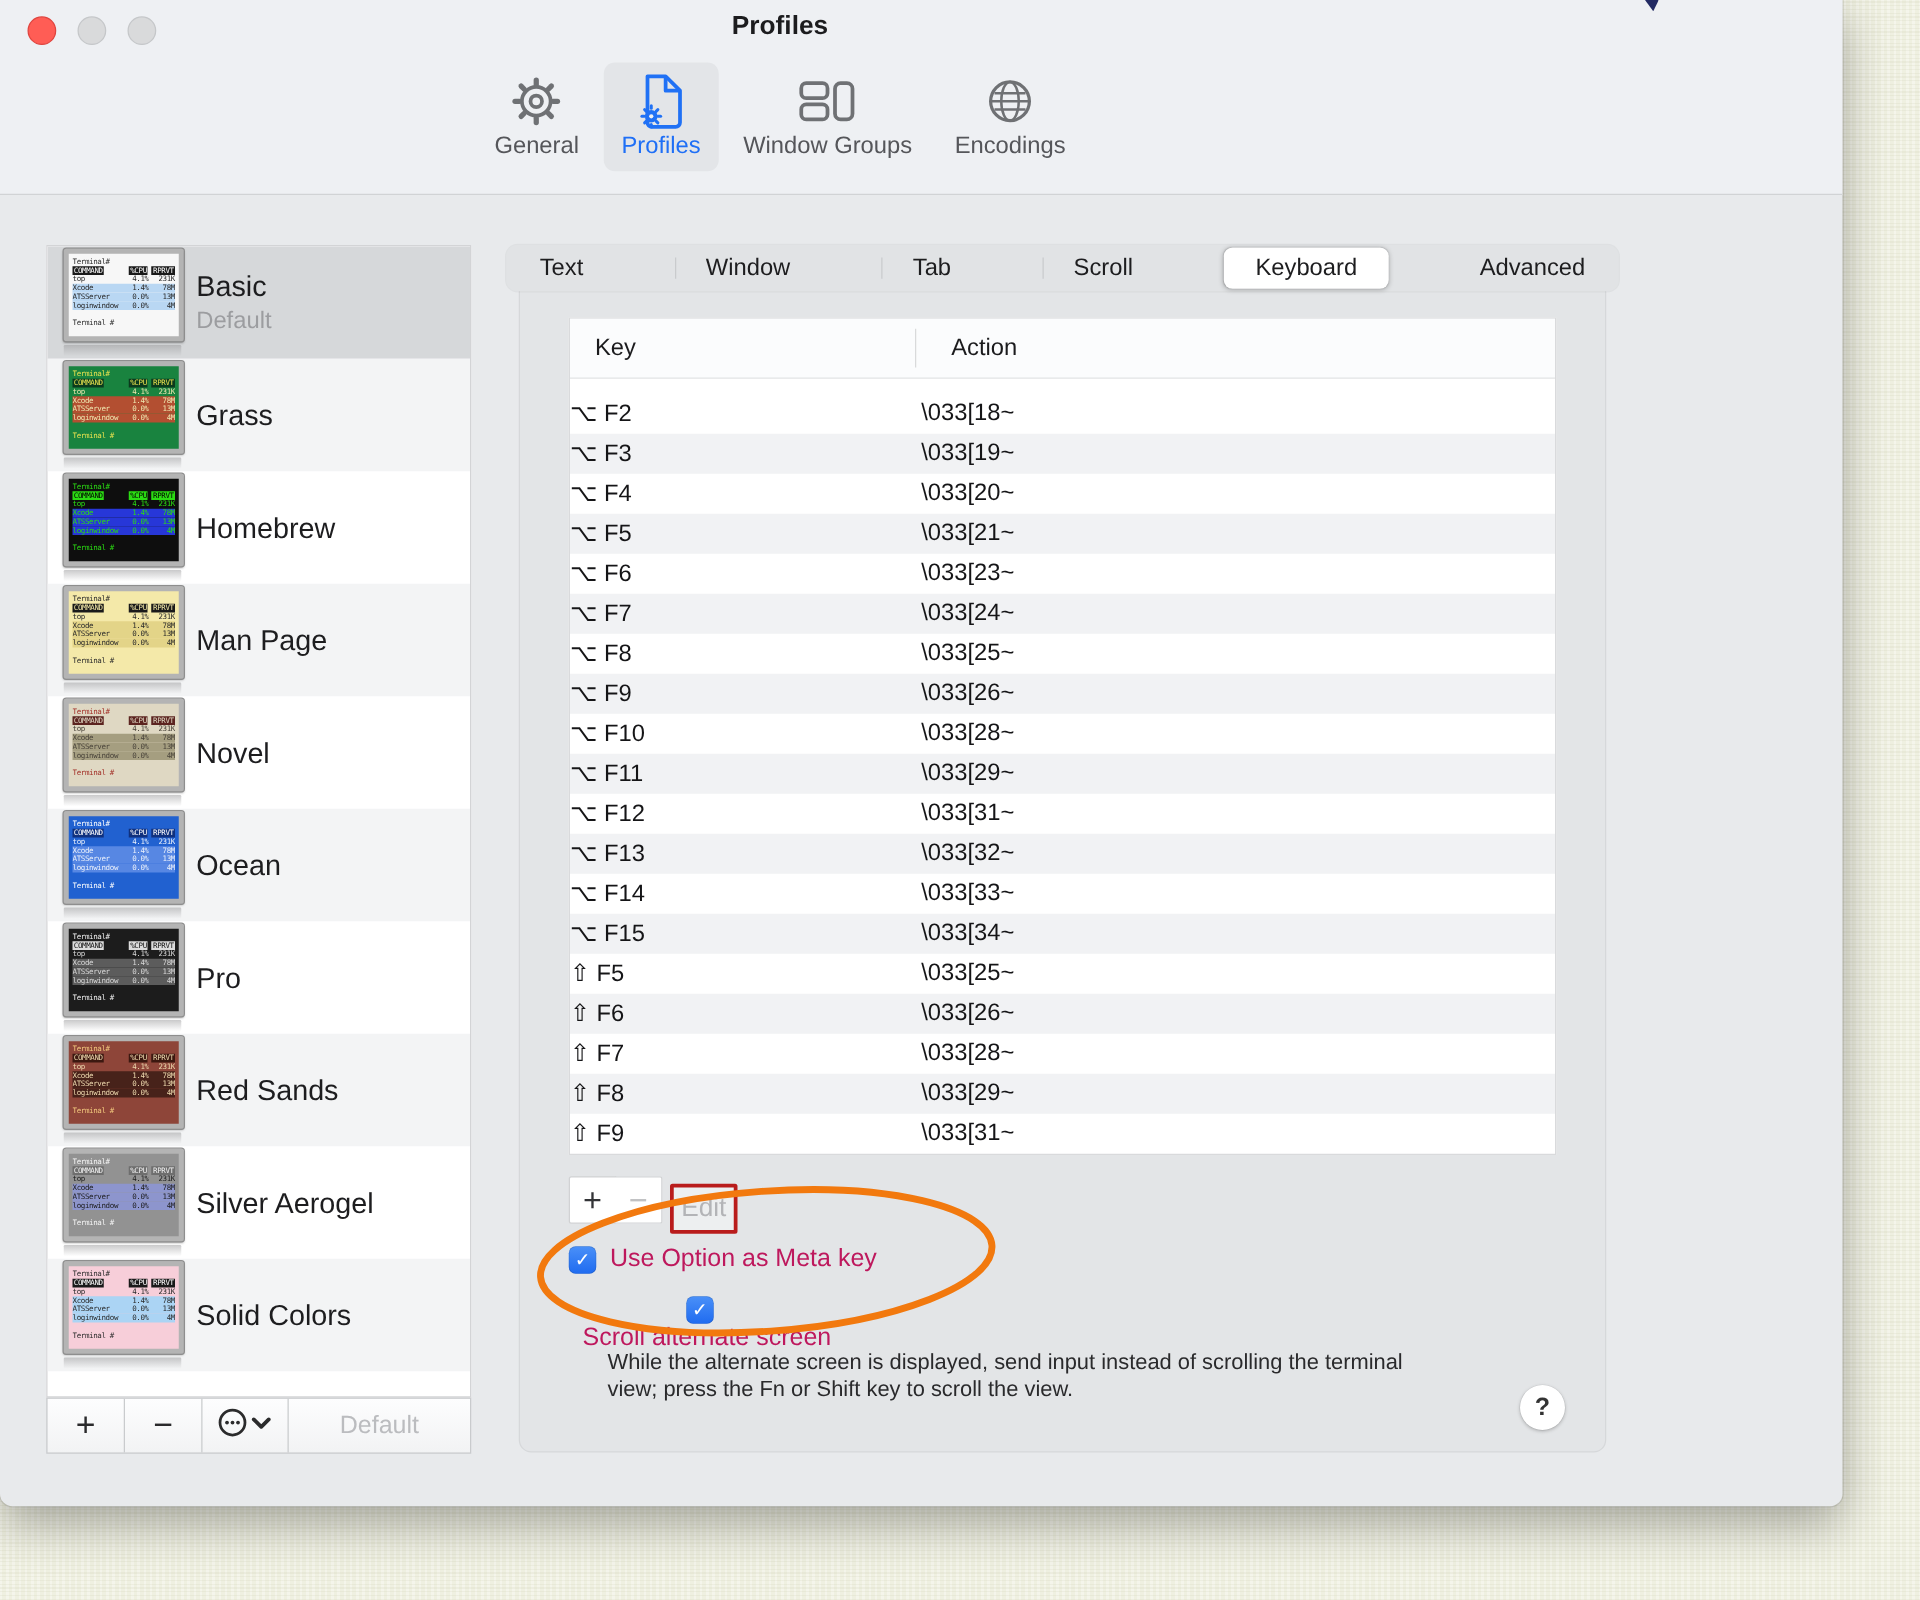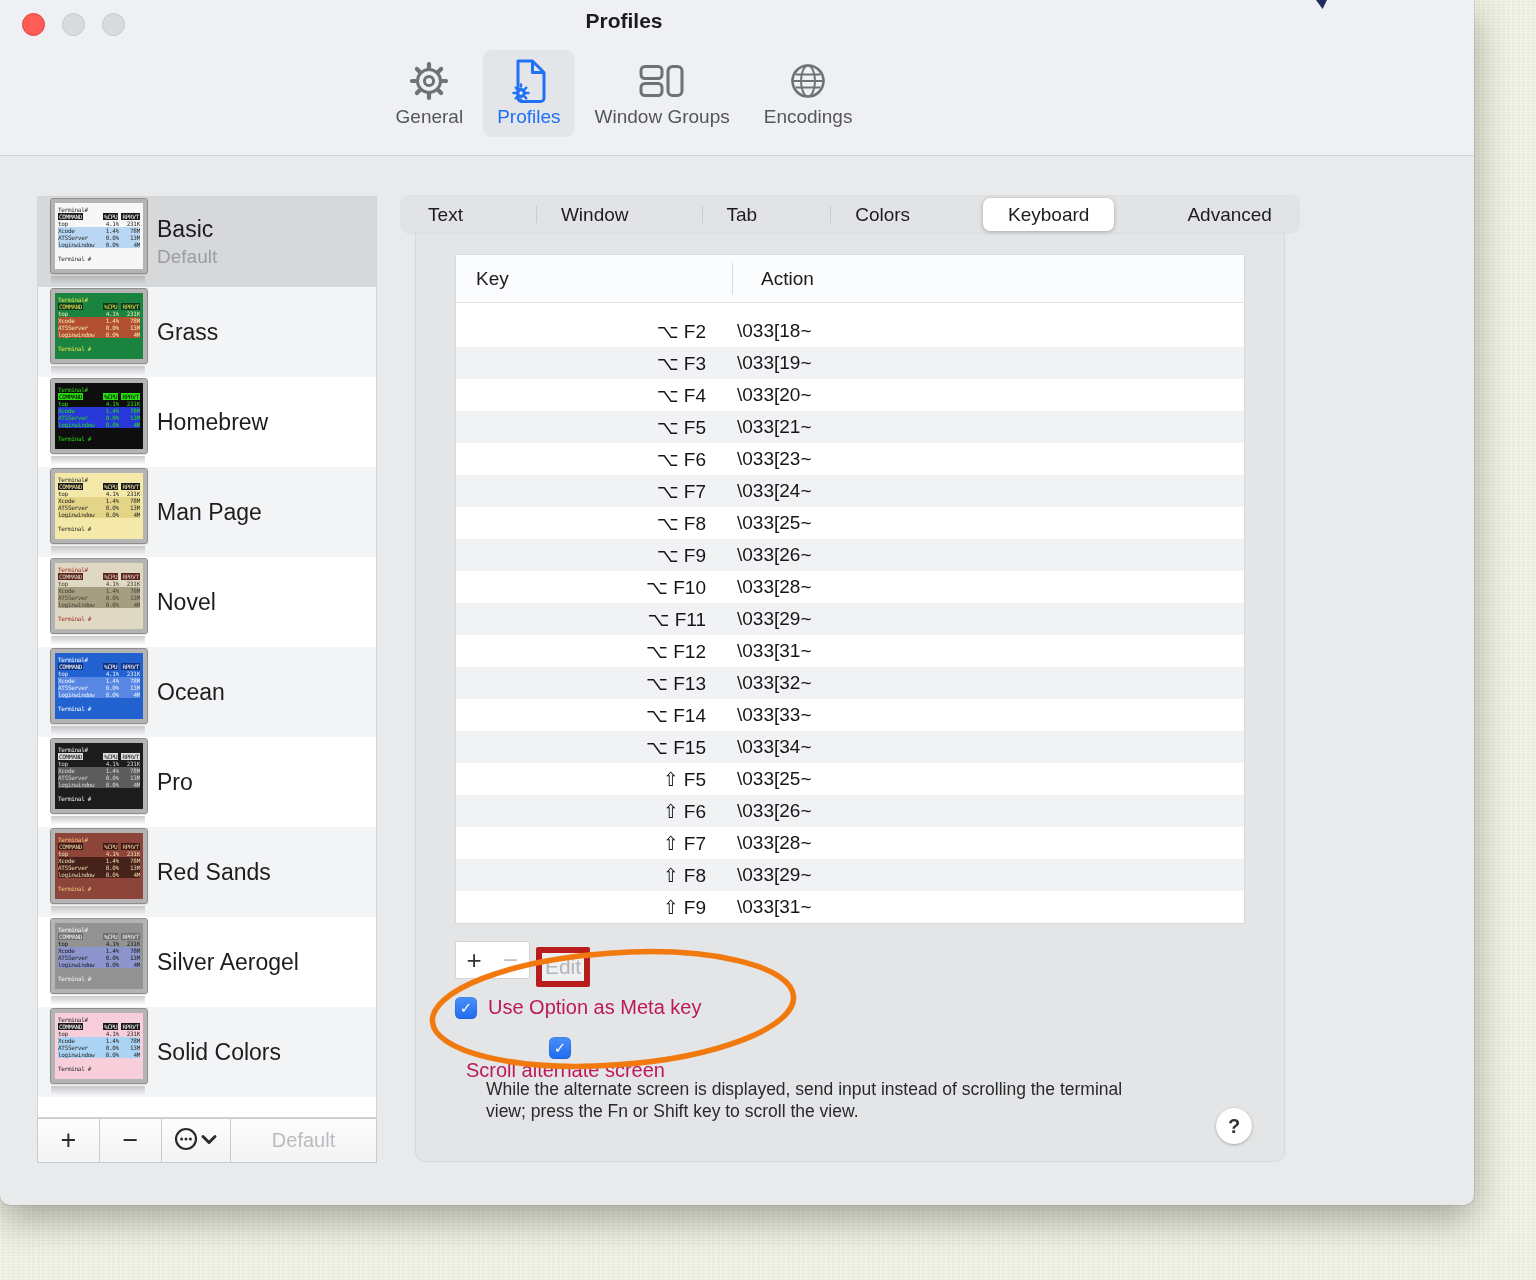--- a/index.html
+++ b/index.html
@@ -73,30 +73,30 @@
   #key-table{position:absolute;left:455px;top:254px;width:790px;background:#fff;
     border:1px solid #d9dadc;box-sizing:border-box;}
   #kt-header{height:47px;display:flex;align-items:center;background:#fbfcfd;
     border-bottom:1px solid #e2e3e5;position:relative;font-size:19px;color:#1b1b1d;}
   #kt-key-h{padding-left:20px;}
   #kt-div{position:absolute;left:276px;top:8px;bottom:8px;width:1px;background:#d9dadb;}
   #kt-action-h{position:absolute;left:305px;}
   #kt-spacer{height:12px;background:#fff;}
   .trow{height:32px;display:flex;align-items:center;font-size:19px;color:#151517;}
   .trow.alt{background:#f1f2f4;}
-  .trow .tkey{width:250px;text-align:right;white-space:pre;}
+  .trow .tkey{width:250px;white-space:pre;}
   .trow .taction{margin-left:31px;white-space:pre;}
   
   .sqbtn{position:absolute;width:38px;height:38px;background:#fff;border:1px solid #d1d2d4;
     box-sizing:border-box;display:flex;align-items:center;justify-content:center;
     font-size:26px;font-weight:300;}
   #btn-add-binding{left:455px;top:941px;color:#333437;border-radius:2px 0 0 2px;}
   #btn-remove-binding{left:492px;top:941px;color:#c0c1c3;border-radius:0 2px 2px 0;border-left:none;}
   #btn-edit-binding{position:absolute;left:536px;top:947px;width:54px;height:40px;
-    background:#edeff0;border:6px solid #b91c1c;box-sizing:border-box;border-radius:2px;
+    background:#edeff0;border:3px solid #b91c1c;box-sizing:border-box;border-radius:2px;
     display:flex;align-items:center;justify-content:center;font-size:21px;color:#b3b4b7;}
   
   .cbrow{position:absolute;display:flex;align-items:center;}
   #cbrow-0{left:455px;top:996px;}
   #cbrow-1{left:455px;top:1037px;flex-direction:column;}
   .cbox{width:22px;height:22px;border-radius:5.5px;
     background:linear-gradient(#4a90f8,#1f6bf0);display:flex;align-items:center;
     justify-content:center;color:#fff;font-size:15px;font-weight:bold;
     box-shadow:inset 0 0 0 .5px rgba(0,0,0,.15);}
   .cblabel{margin-left:11px;font-size:20px;color:#be185d;}
@@ -397,21 +397,21 @@
       <div class="pf-seg pf-default">Default</div>
     </div>
 
     <div id="panel"></div>
 
     <div id="tabs-wrap">
       <div id="tabs">
           <div class="seg">Text</div>
           <div class="seg div">Window</div>
           <div class="seg div">Tab</div>
-          <div class="seg div">Colors</div>
+          <div class="seg div">Scroll</div>
           <div class="seg selected">Keyboard</div>
           <div class="seg">Advanced</div>
         </div>
     </div>
 
     <div id="key-table">
       <div id="kt-header">
         <span id="kt-key-h">Key</span>
         <span id="kt-div"></span>
         <span id="kt-action-h">Action</span>

